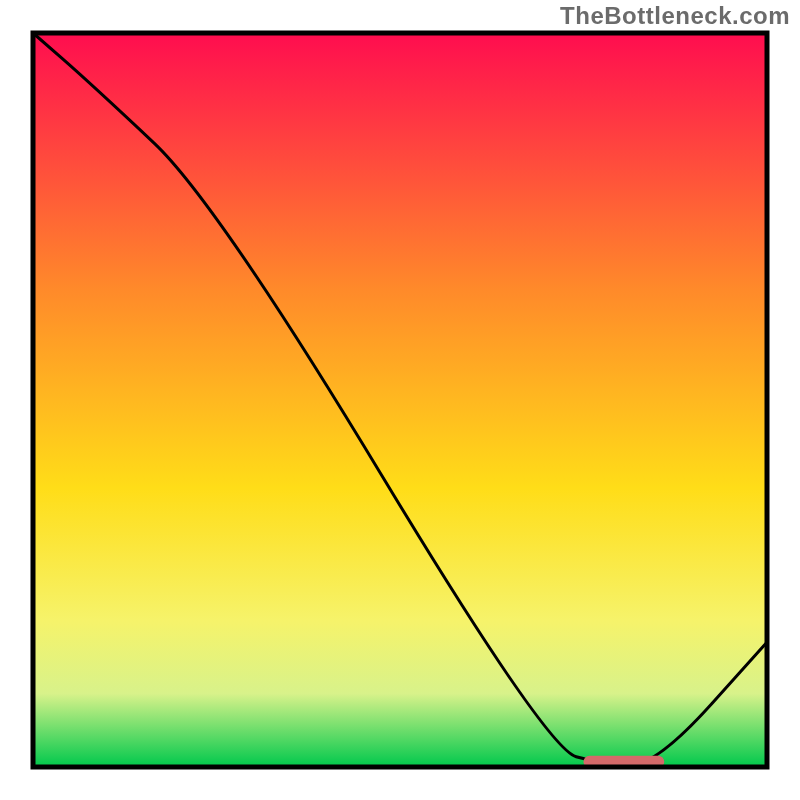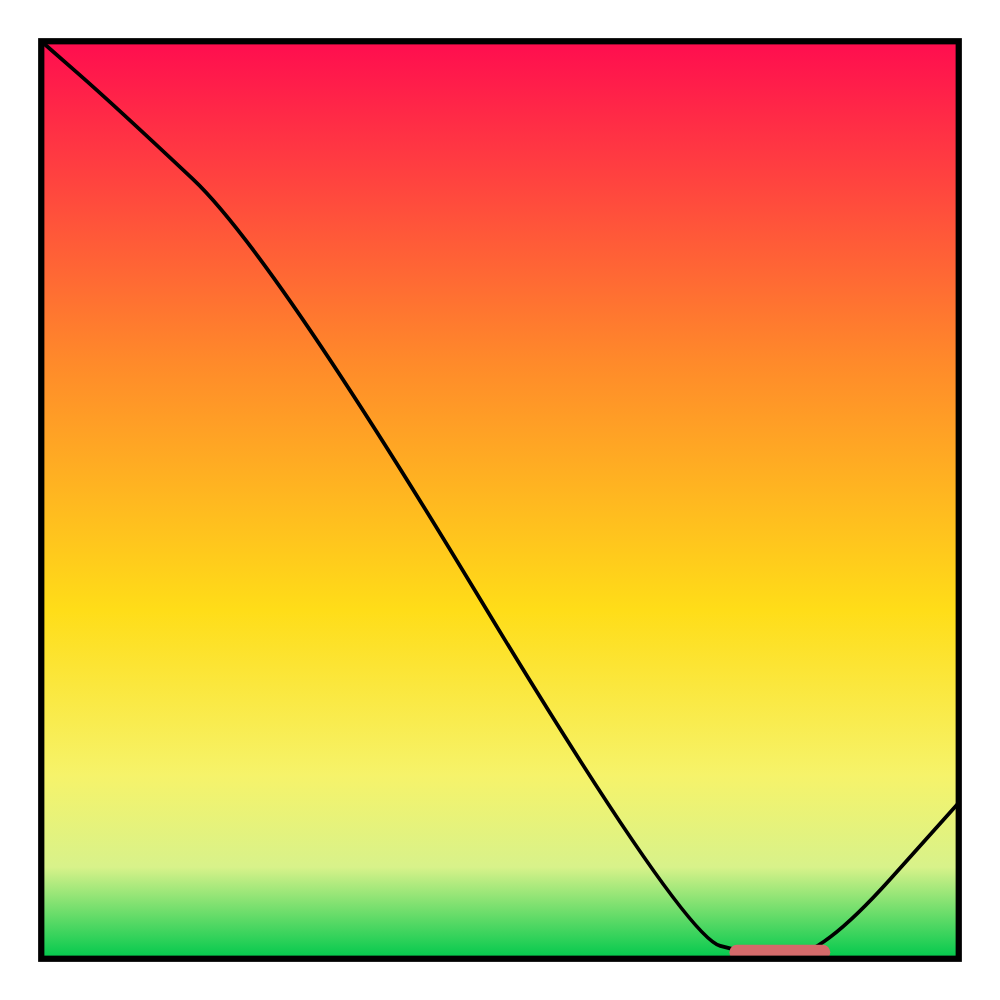--- a/index.html
+++ b/index.html
@@ -48,13 +48,14 @@
 
   <rect id="bg-rect" fill="url(#bg-grad)" x="33" y="33" width="734" height="734"></rect>
 
   <path id="curve" fill="none" stroke-width="3" d="M 33 33 Q 33 33 62.36 58.68999999999998 Q 91.72 84.37999999999997 154.11 143.09999999999997 Q 216.5 201.82 381.65 475.235 Q 546.8 748.65 576.16 756.7239999999999 Q 605.52 764.798 631.21 764.798 Q 656.9 764.798 711.95 703.509 T 767 642.22" stroke="#000000"></path>
 
   <rect id="marker" rx="6" ry="6" x="583.5" y="755.862" width="80.74000000000001" height="12" fill="#d46a6a"></rect>
 
   <rect id="border" fill="none" x="33" y="33" width="734" height="734" stroke="#000000" stroke-width="5"></rect>
 </svg>
 
+<div class="watermark">TheBottleneck.com</div>
 </div>
 
 </body></html>

